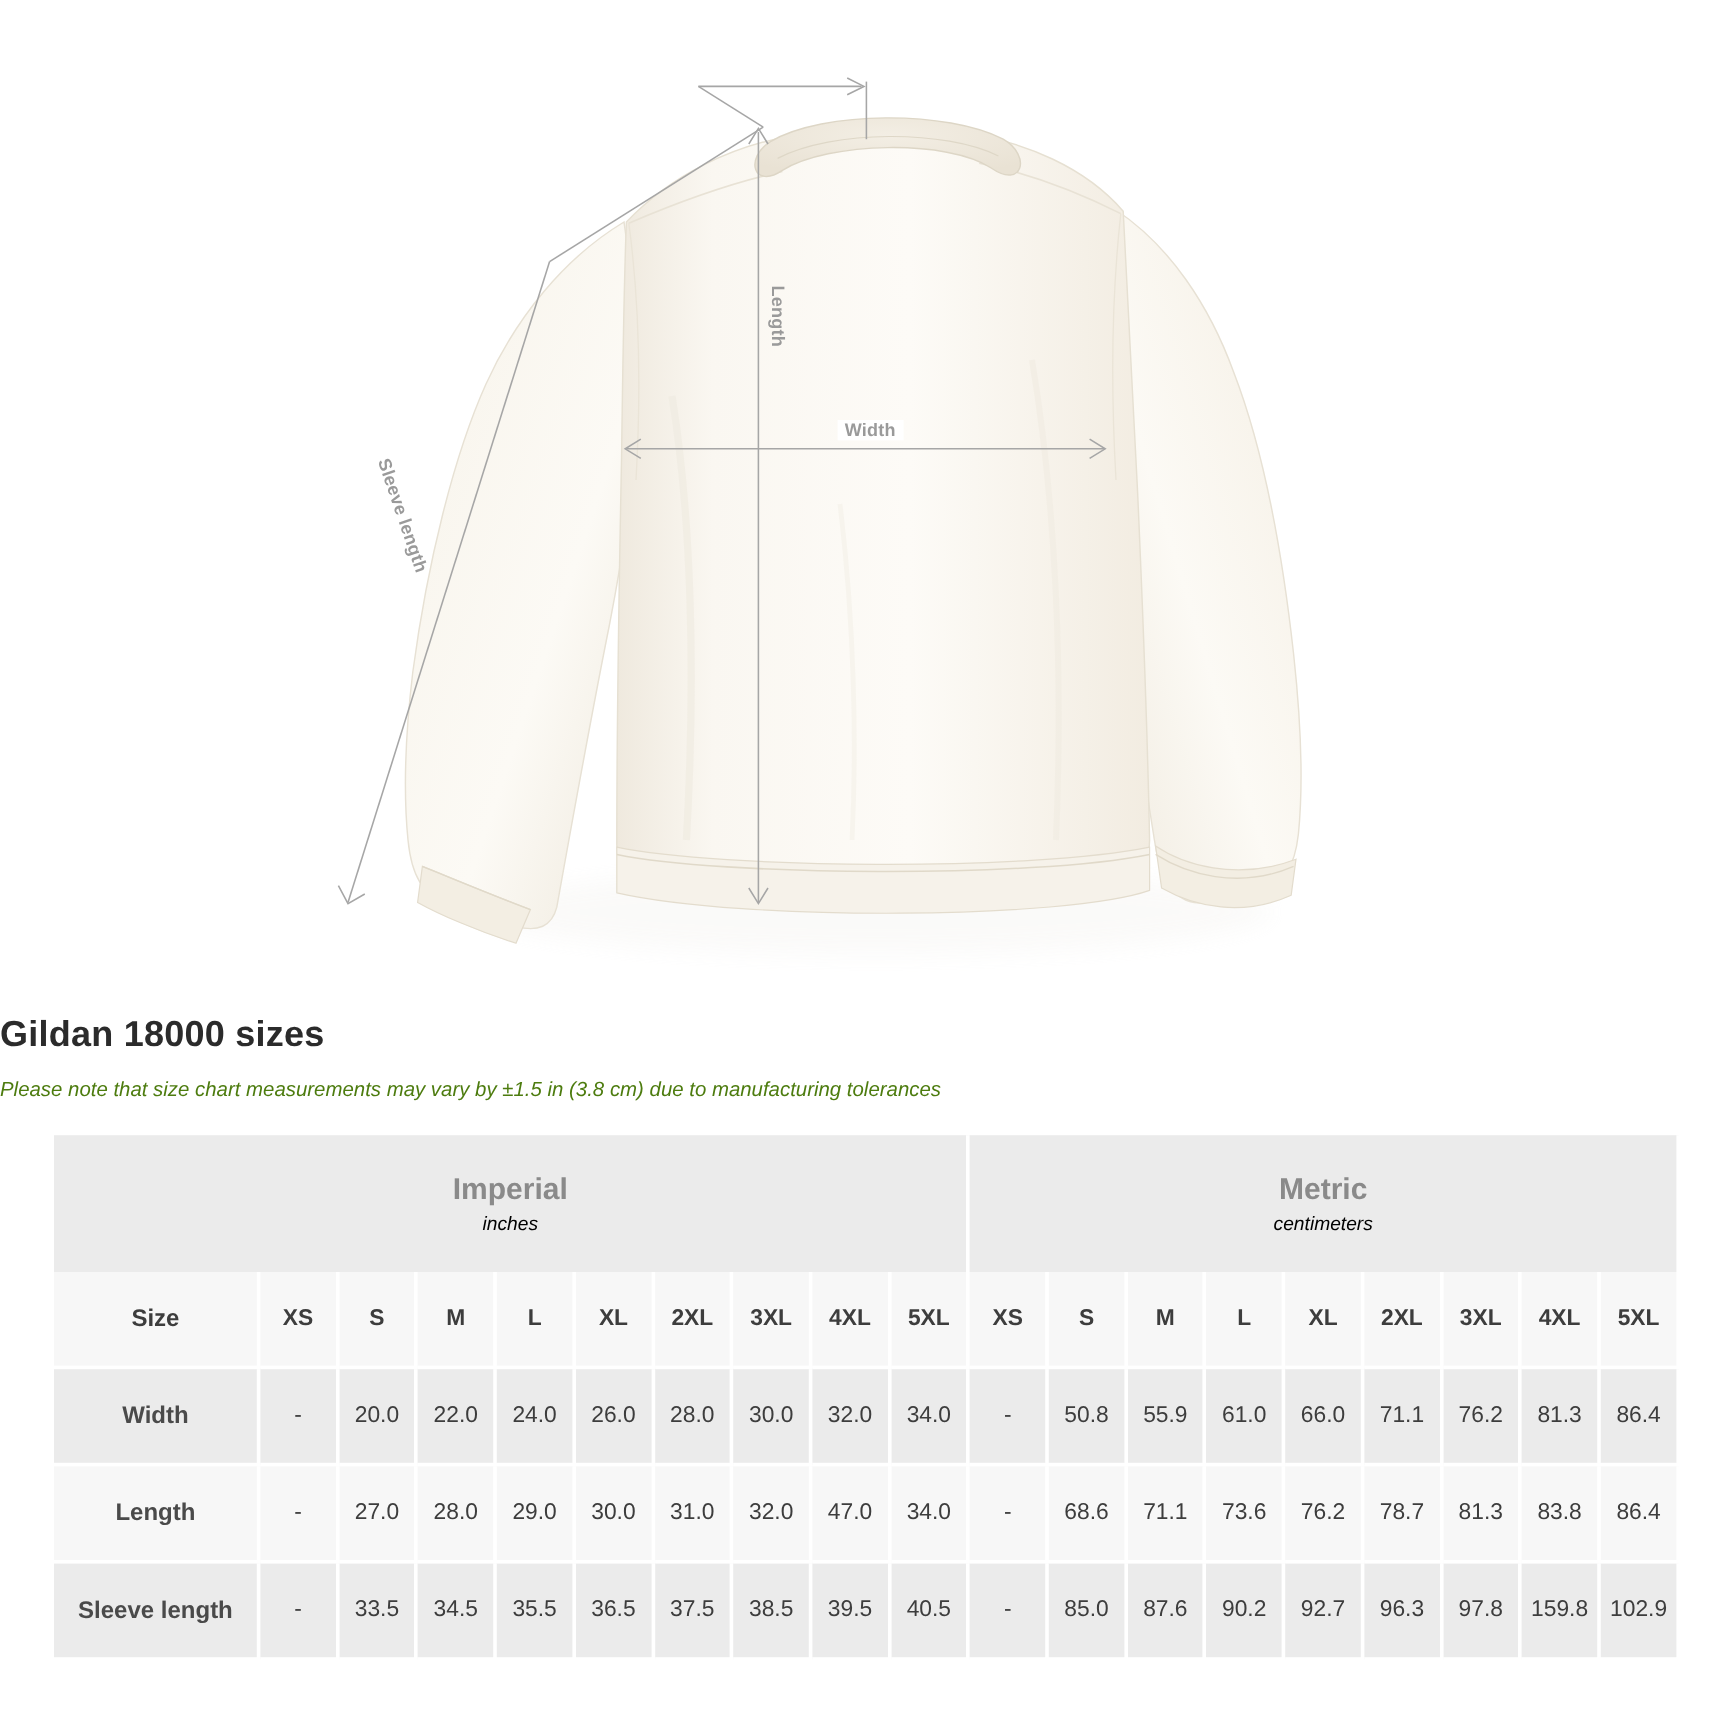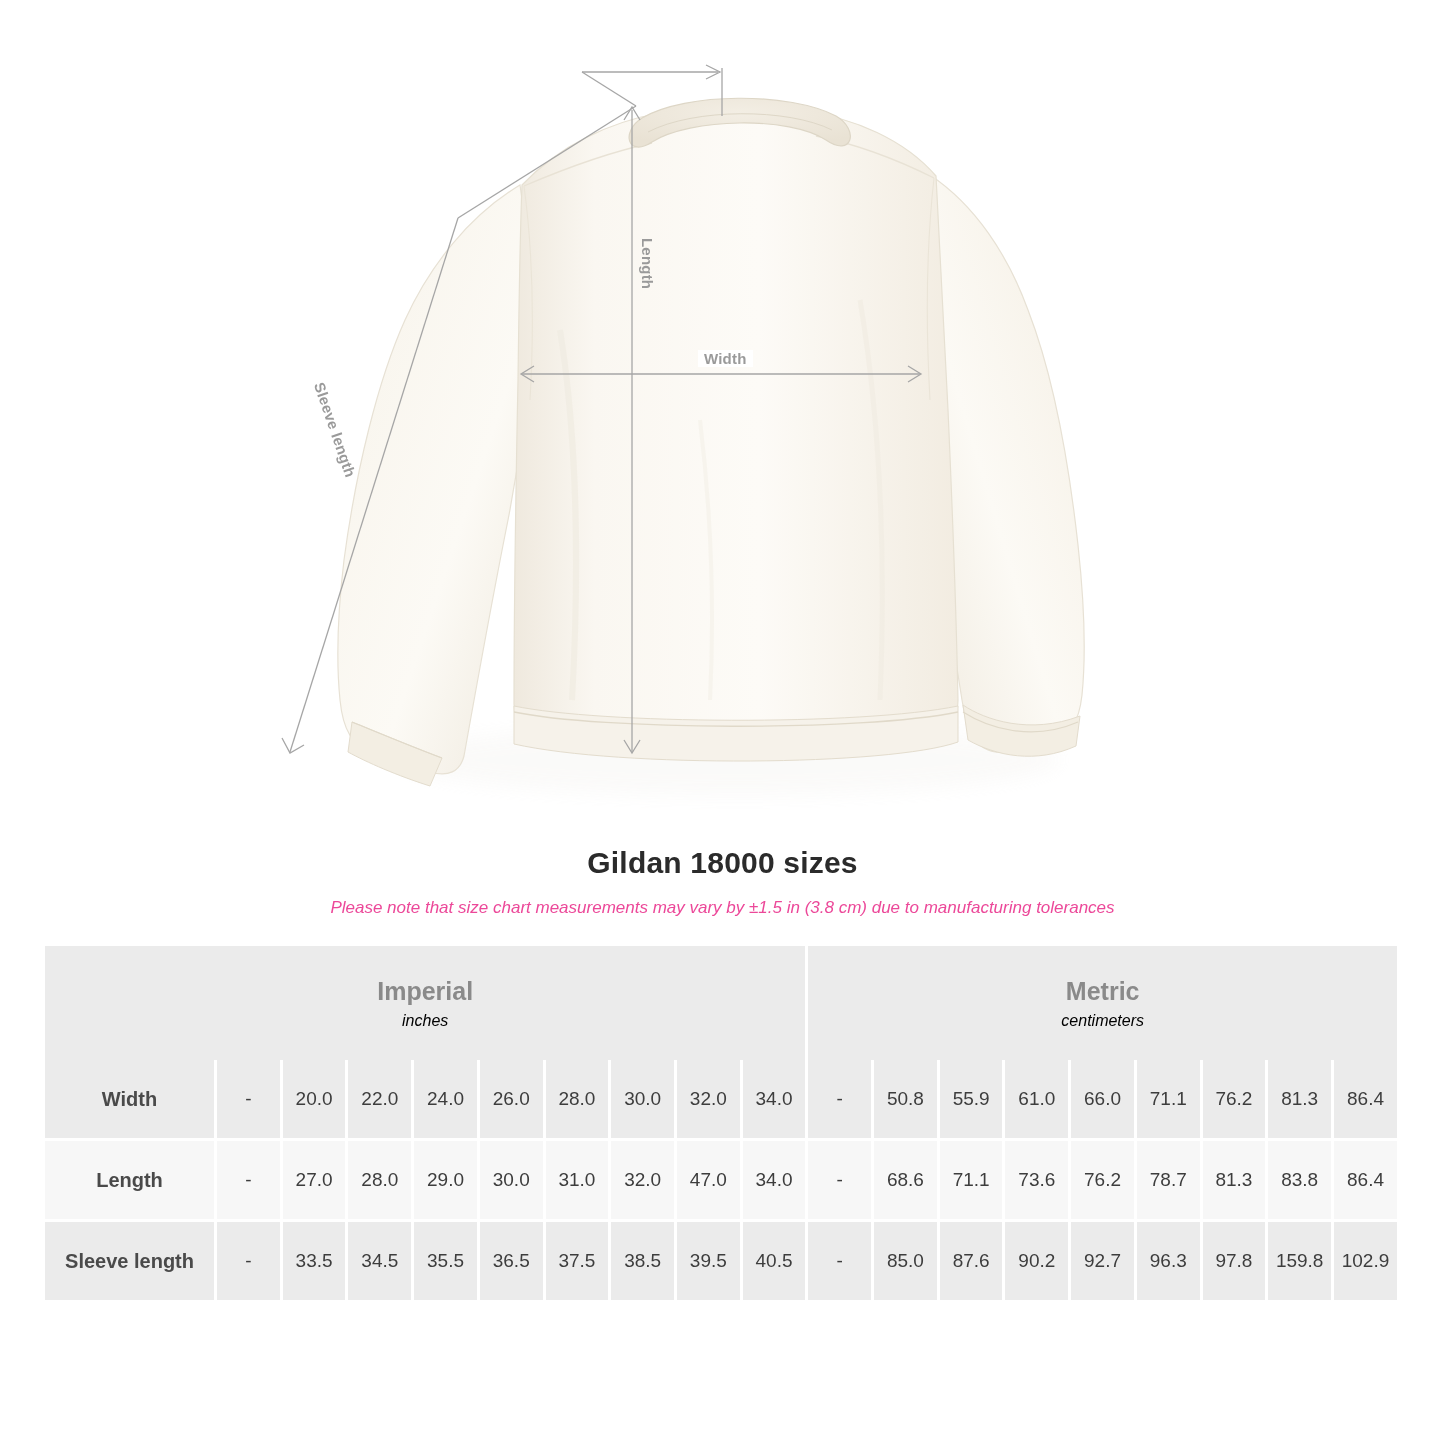--- a/index.html
+++ b/index.html
@@ -54,34 +54,33 @@
     transform: rotate(71deg);
     transform-origin: left top;
   }
   .dim-label.width-label {
     background: #ffffff;
     padding: 0 6px;
   }
 
   
   .title-block {
-    text-align: center;
     margin-top: 16px;
   }
   .chart-title {
     font-size: 30px;
     font-weight: bold;
     color: #2b2b2b;
     letter-spacing: 0.2px;
   }
   .chart-note {
     margin-top: 18px;
     font-size: 17px;
     font-style: italic;
-    color: #ec4899;
+    color: #4d7c0f;
   }
 
   
   .table-wrap {
     margin: 28px 45px 0 45px;
     width: 1355px;
   }
   table.size-table {
     border-collapse: collapse;
     width: 100%;
@@ -306,20 +305,41 @@
           <td class="unit-head" colspan="10">
             <div class="unit-name">Imperial</div>
             <div class="unit-sub">inches</div>
           </td>
           <td class="unit-head" colspan="9">
             <div class="unit-name">Metric</div>
             <div class="unit-sub">centimeters</div>
           </td>
         </tr>
 
+        <tr class="hdr-row">
+          <td class="rowlabel">Size</td>
+          <td class="sizecell">XS</td>
+          <td class="sizecell">S</td>
+          <td class="sizecell">M</td>
+          <td class="sizecell">L</td>
+          <td class="sizecell">XL</td>
+          <td class="sizecell">2XL</td>
+          <td class="sizecell">3XL</td>
+          <td class="sizecell">4XL</td>
+          <td class="sizecell">5XL</td>
+          <td class="sizecell">XS</td>
+          <td class="sizecell">S</td>
+          <td class="sizecell">M</td>
+          <td class="sizecell">L</td>
+          <td class="sizecell">XL</td>
+          <td class="sizecell">2XL</td>
+          <td class="sizecell">3XL</td>
+          <td class="sizecell">4XL</td>
+          <td class="sizecell">5XL</td>
+        </tr>
 
         <tr class="data-row odd">
           <td class="rowlabel">Width</td>
           <td>-</td>
           <td>20.0</td>
           <td>22.0</td>
           <td>24.0</td>
           <td>26.0</td>
           <td>28.0</td>
           <td>30.0</td>

